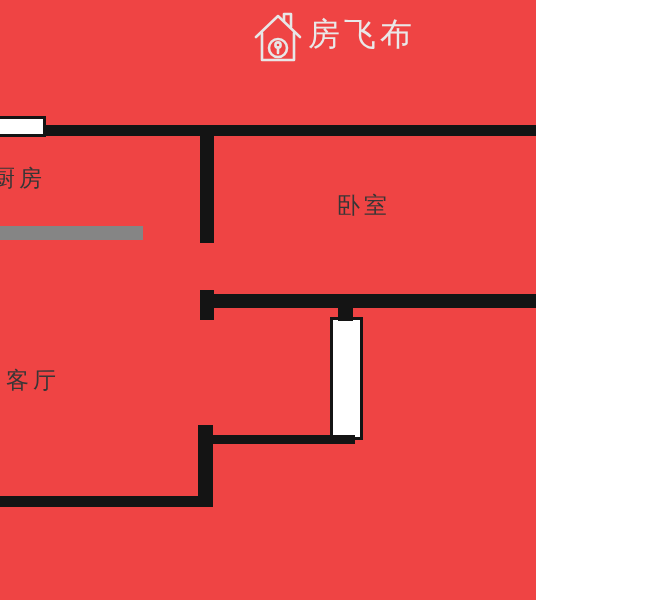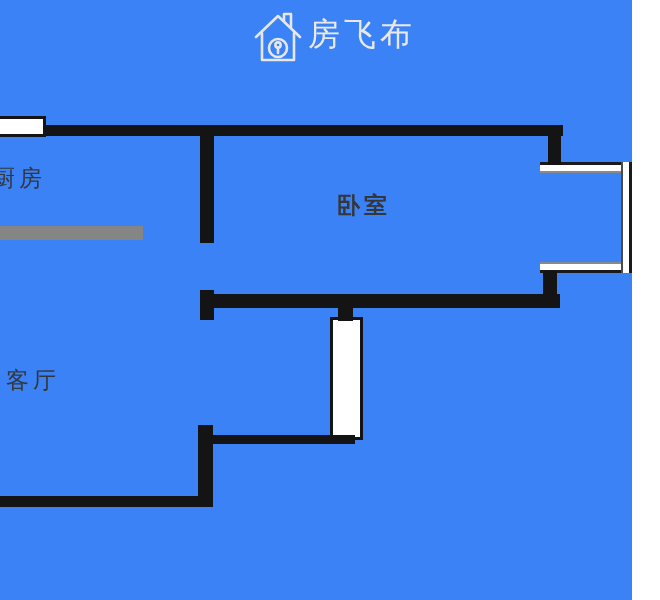--- a/index.html
+++ b/index.html
@@ -3,23 +3,23 @@
 <meta charset="utf-8">
 <style>
   html, body {
     margin: 0;
     padding: 0;
     background: #ffffff;
     font-family: "DejaVu Sans", "Liberation Sans", sans-serif;
   }
   #canvas {
     position: relative;
-    width: 632px;
+    width: 536px;
     height: 600px;
-    background: #3b82f6;
+    background: #ef4444;
     overflow: hidden;
   }
   .abs { position: absolute; }
 
   
   .wm-wrap { left: 254px; top: 12px; display: flex; align-items: flex-start; }
   .wm-text {
     margin-left: 6px;
     margin-top: 6px;
     font-size: 32px;
@@ -80,21 +80,21 @@
   
   .room-label {
     color: #363636;
     font-size: 23px;
     letter-spacing: 4px;
     line-height: 1;
     white-space: nowrap;
     z-index: 4;
   }
   .kitchen-label { left: -8px;  top: 167px; }
-  .bedroom-label { left: 337px; top: 194px; font-weight: bold; }
+  .bedroom-label { left: 337px; top: 194px; }
   .living-label  { left: 6px;   top: 369px; text-align: center; }
 </style>
 </head>
 <body>
 
 <div id="canvas">
 
   <div class="abs wm-wrap">
     <span>
       <svg width="48" height="50" viewBox="0 0 48 50" fill="none" stroke="#e7e7e7" stroke-width="2.6" stroke-linecap="round" stroke-linejoin="round">

